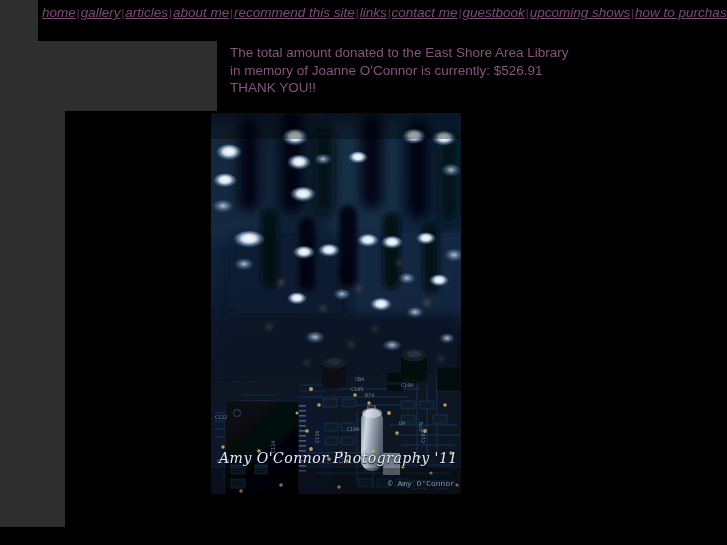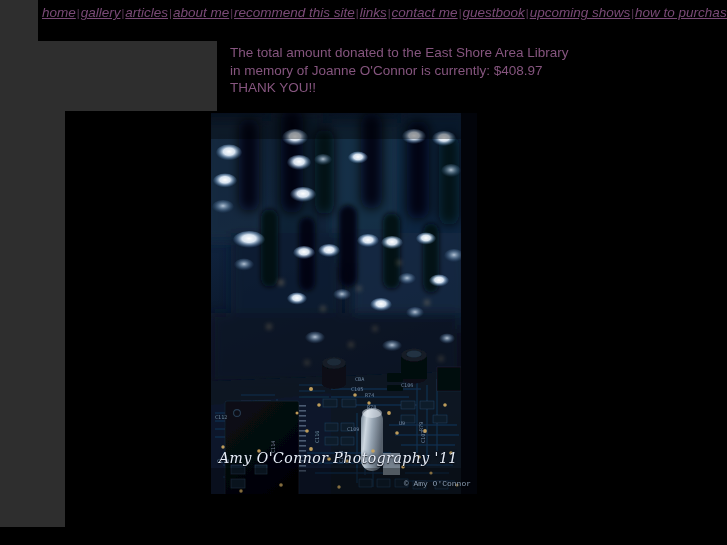--- a/index.html
+++ b/index.html
@@ -92,21 +92,20 @@
 
   
   #photo-wrap {
     position: absolute;
     left: 211px;
     top: 113px;
     width: 250px;
     height: 381px;
     overflow: hidden;
     background: #02040a;
-    padding-left: 16px;
   }
   #photo {
     position: absolute;
     left: 0; top: 0;
     width: 250px;
     height: 381px;
   }
   #photo svg { display: block; }
 
   
@@ -143,21 +142,21 @@
 <div id="page">
 
   <div class="panel-gray"></div>
   <div class="panel-black-right"></div>
   <div class="panel-black-left"></div>
 
   <nav id="nav">
     <a href="#">home</a><span class="sep">|</span><a href="#">gallery</a><span class="sep">|</span><a href="#">articles</a><span class="sep">|</span><a href="#">about me</a><span class="sep">|</span><a href="#">recommend this site</a><span class="sep">|</span><a href="#">links</a><span class="sep">|</span><a href="#">contact me</a><span class="sep">|</span><a href="#">guestbook</a><span class="sep">|</span><a href="#">upcoming shows</a><span class="sep">|</span><a href="#">how to purchase</a>
   </nav>
 
-  <div id="notice">The total amount donated to the East Shore Area Library in memory of Joanne O'Connor is currently: $408.97 THANK YOU!!</div>
+  <div id="notice">The total amount donated to the East Shore Area Library in memory of Joanne O'Connor is currently: $526.91 THANK YOU!!</div>
 
   <div id="photo-wrap">
     <div id="photo">
       <svg width="250" height="381" viewBox="0 0 250 381" xmlns="http://www.w3.org/2000/svg">
         <defs>
 
           <linearGradient id="boardGrad" x1="0" y1="0" x2="0.25" y2="1">
             <stop offset="0%" stop-color="#0d1a2e"></stop>
             <stop offset="30%" stop-color="#10243f"></stop>
             <stop offset="58%" stop-color="#0a1628"></stop>

